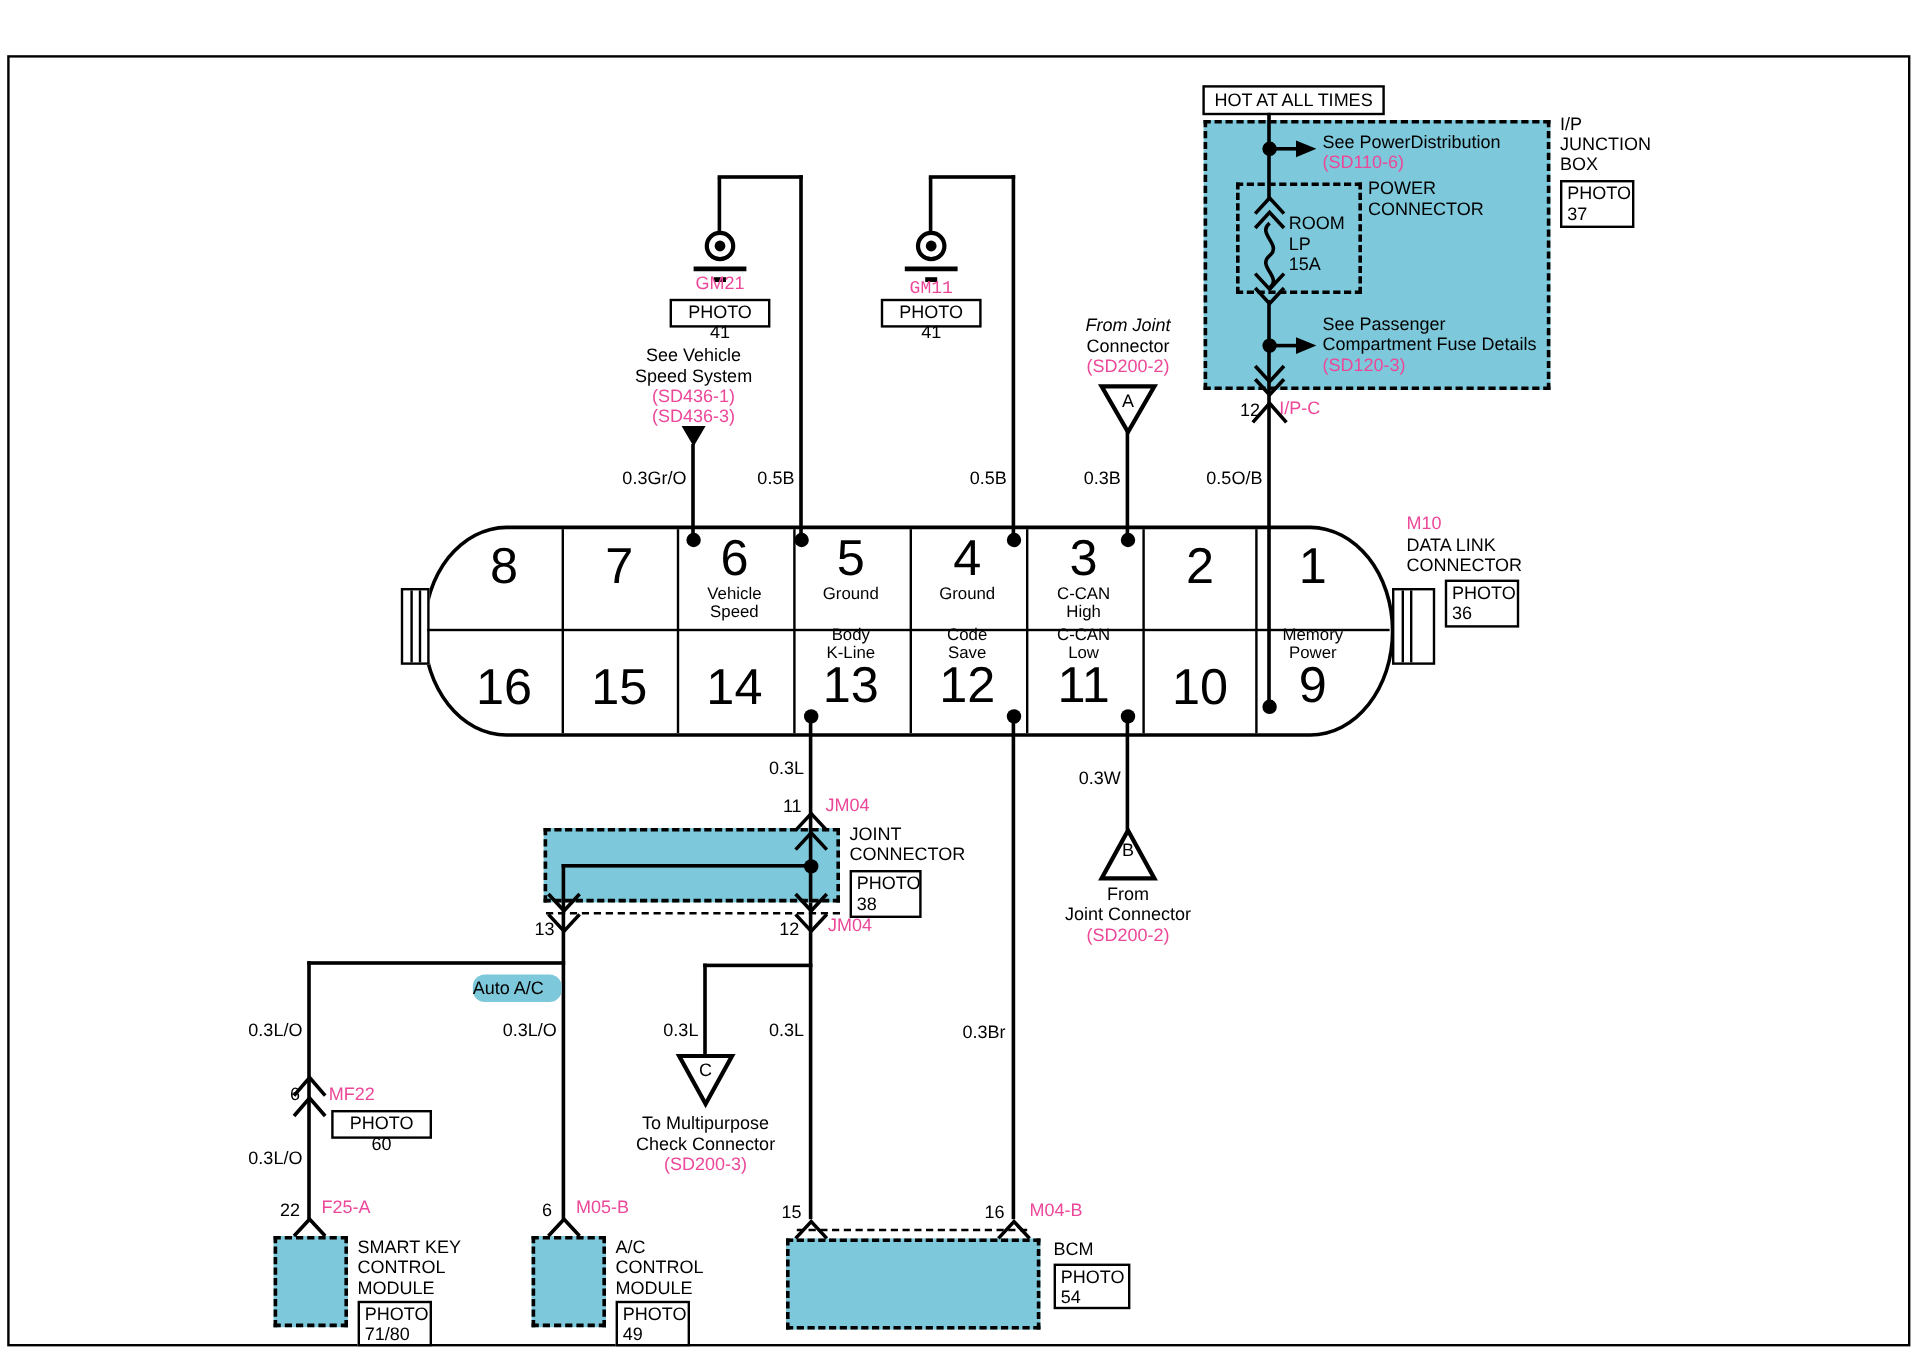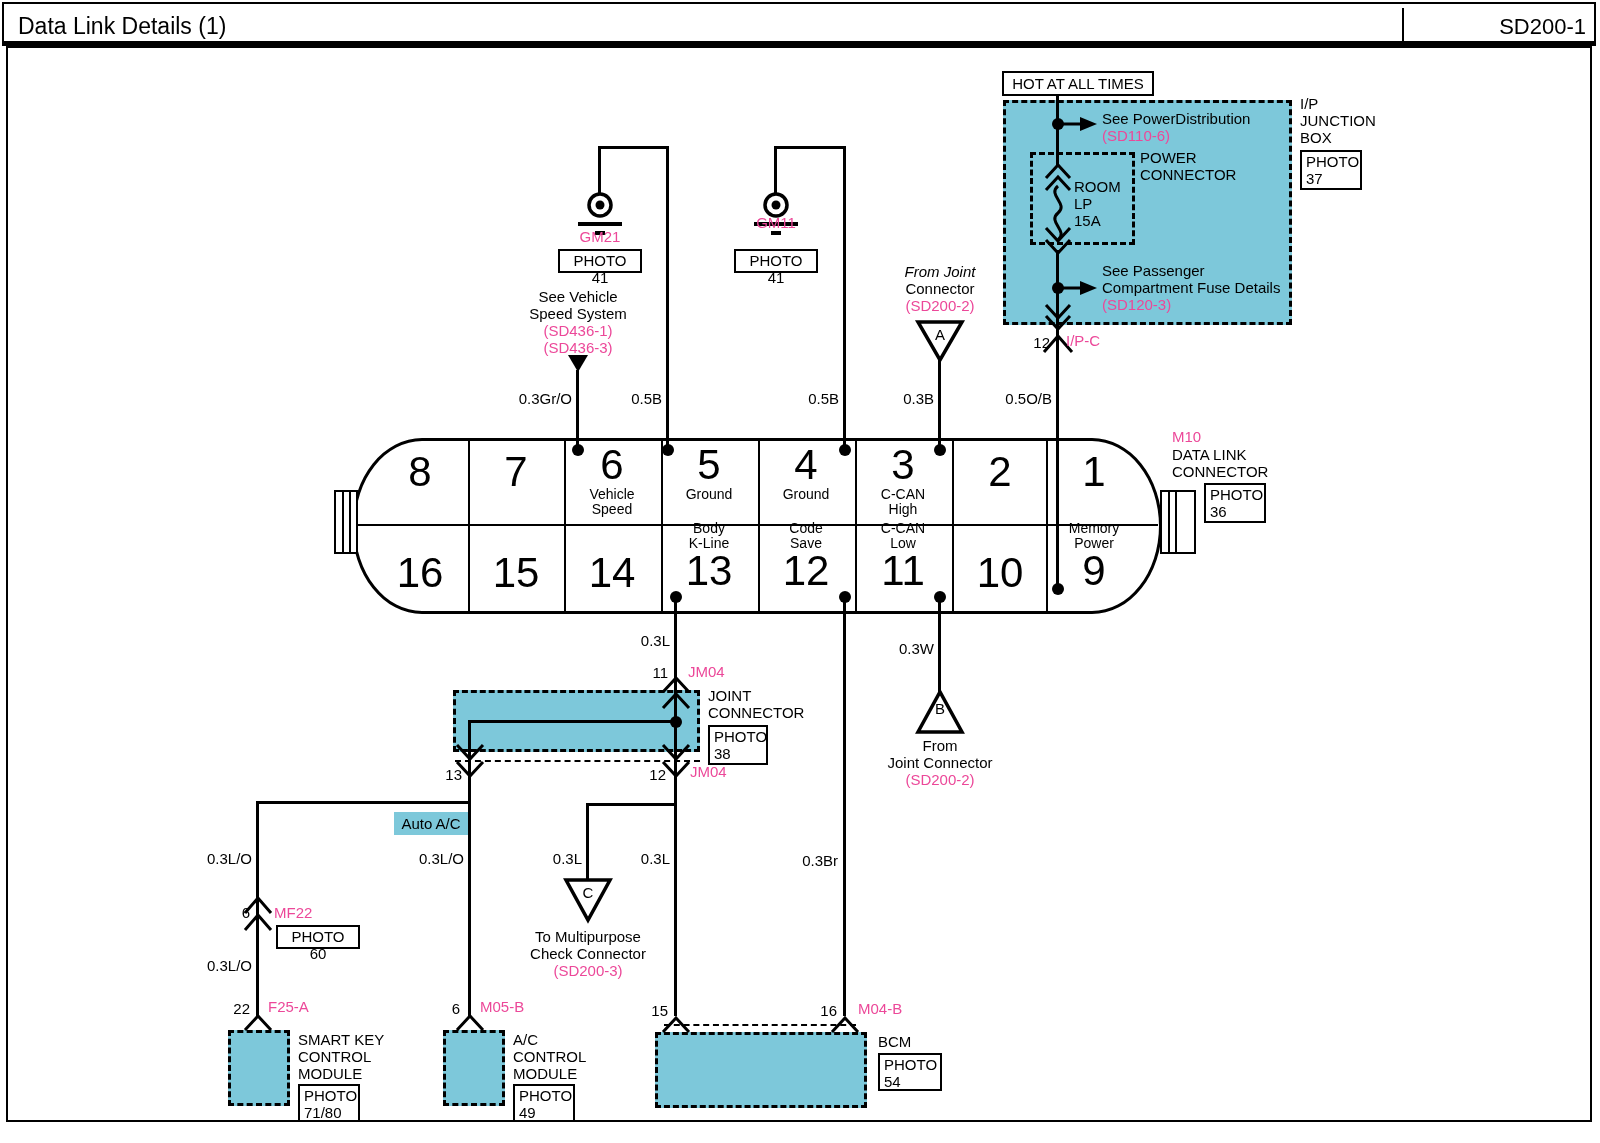--- a/index.html
+++ b/index.html
@@ -26,33 +26,28 @@
   .dash-thin{position:absolute;border-top:2px dashed #000;height:0;}
   
   #dlc-body{position:absolute;left:352px;top:438px;width:810px;height:176px;border:3px solid #000;border-radius:70px/88px;box-sizing:border-box;background:#fff;}
   .grid-v{position:absolute;width:2px;background:#000;top:441px;height:170px;}
   #grid-h{position:absolute;left:356px;top:524px;width:802px;height:2px;background:#000;}
   .pnum{position:absolute;width:96px;text-align:center;font-size:42px;line-height:44px;}
   .plbl{position:absolute;width:96px;text-align:center;font-size:14px;line-height:15px;}
   .tab{position:absolute;border:2px solid #000;background:#fff;box-sizing:border-box;}
   .tabline{position:absolute;width:2px;background:#000;}
   svg{position:absolute;left:0;top:0;pointer-events:none;}
-  .hl{position:absolute;background:#7dc8da;font-size:15px;line-height:23px;text-align:center;}
+  .hl{position:absolute;background:#7dc8da;font-size:15px;line-height:23px;border-radius:10px;}
   .hot{position:absolute;border:2px solid #000;background:#fff;font-size:15px;line-height:21px;text-align:center;box-sizing:border-box;}
 </style>
 </head>
 <body>
 
 <div id="page">
 
-  <div id="hdr">
-    <div id="hdr-title">Data Link Details (1)</div>
-    <div id="hdr-div"></div>
-    <div id="hdr-code">SD200-1</div>
-  </div>
   <div id="frame"></div>
 
   <div class="hot" style="left:1002px;top:71px;width:152px;height:25px;">
     <span>HOT AT ALL TIMES</span>
   </div>
 
   <div class="teal" style="left:1003px;top:100px;width:289px;height:225px;"></div>
 
   <div class="abs" style="left:1030px;top:152px;width:105px;height:93px;border:3px dashed #000;box-sizing:border-box;"></div>
 
@@ -241,21 +236,21 @@
   <div class="t" style="left:1300px;top:129px;text-align:center;">BOX</div>
   <div class="pbox" style="left:1300px;top:150px;width:62px;height:40px;">
     <div>PHOTO</div>
     <div>37</div>
   </div>
   <div class="t rt" style="left:1002px;top:334px;width:48px;">12</div>
   <div class="t blue" style="left:1066px;top:332px;">I/P-C</div>
 
   <div class="t blue ctr" style="left:558px;top:228px;width:84px;">GM21</div>
   <div class="pbox ctr" style="left:558px;top:249px;width:84px;height:24px;">PHOTO 41</div>
-  <div class="t blue ctr" style="left:734px;top:214px;width:84px;">GM11</div>
+  <div class="t blue ctr" style="left:734px;top:232px;width:84px;font-family:Liberation Mono, monospace;">GM11</div>
   <div class="pbox ctr" style="left:734px;top:249px;width:84px;height:24px;">PHOTO 41</div>
 
   <div class="t ctr" style="left:518px;top:288px;width:120px;">See Vehicle</div>
   <div class="t ctr" style="left:518px;top:305px;width:120px;">Speed System</div>
   <div class="t blue ctr" style="left:518px;top:322px;width:120px;">(SD436-1)</div>
   <div class="t blue ctr" style="left:518px;top:339px;width:120px;">(SD436-3)</div>
 
   <div class="t ctr" style="left:890px;top:263px;width:100px;font-style:italic;">From Joint</div>
   <div class="t ctr" style="left:890px;top:280px;width:100px;">Connector</div>
   <div class="t blue ctr" style="left:890px;top:297px;width:100px;">(SD200-2)</div>

